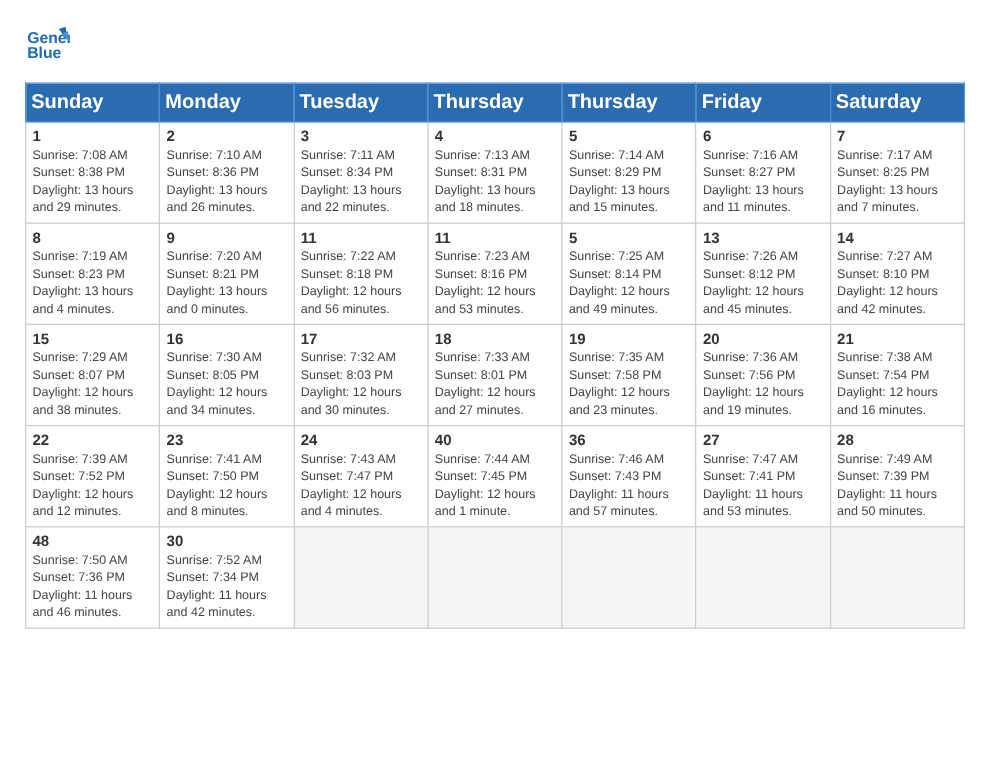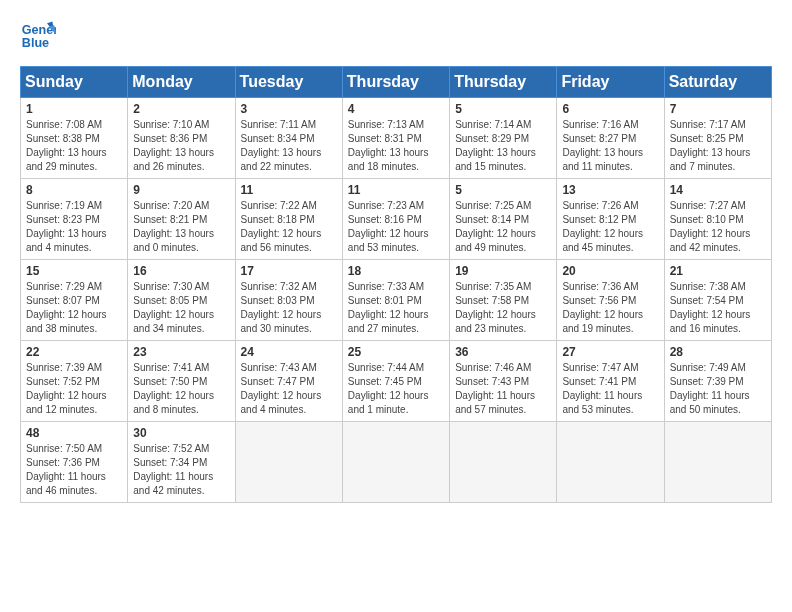--- a/index.html
+++ b/index.html
@@ -209,21 +209,21 @@
         </td>
           <td>
           <span class="day-num">23</span>
           <span class="day-info">Sunrise: 7:41 AM<br>Sunset: 7:50 PM<br>Daylight: 12 hours and 8 minutes.</span>
         </td>
           <td>
           <span class="day-num">24</span>
           <span class="day-info">Sunrise: 7:43 AM<br>Sunset: 7:47 PM<br>Daylight: 12 hours and 4 minutes.</span>
         </td>
           <td>
-          <span class="day-num">25</span>
+          <span class="day-num">40</span>
           <span class="day-info">Sunrise: 7:44 AM<br>Sunset: 7:45 PM<br>Daylight: 12 hours and 1 minute.</span>
         </td>
           <td>
           <span class="day-num">36</span>
           <span class="day-info">Sunrise: 7:46 AM<br>Sunset: 7:43 PM<br>Daylight: 11 hours and 57 minutes.</span>
         </td>
           <td>
           <span class="day-num">27</span>
           <span class="day-info">Sunrise: 7:47 AM<br>Sunset: 7:41 PM<br>Daylight: 11 hours and 53 minutes.</span>
         </td>

